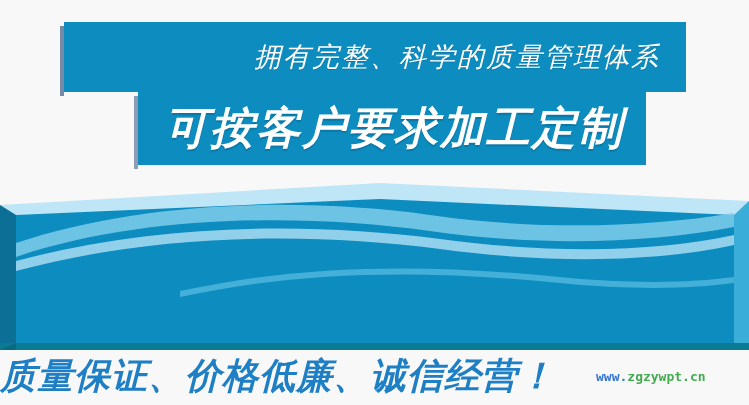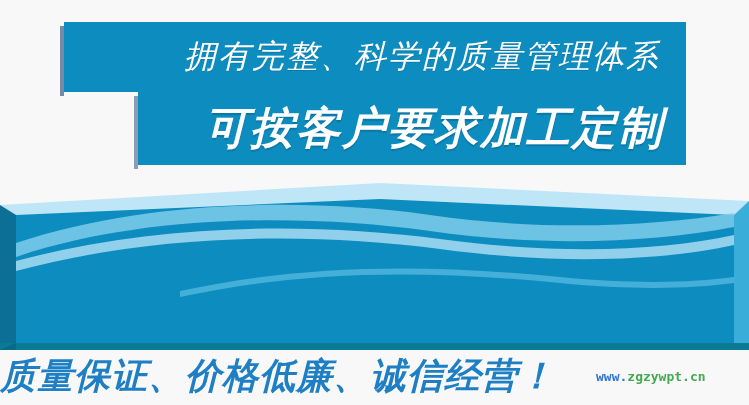--- a/index.html
+++ b/index.html
@@ -42,36 +42,36 @@
   #banner-top {
     left: 64px;
     top: 22px;
     width: 622px;
     height: 70px;
     padding-right: 26px;
   }
   #banner-bottom {
     left: 138px;
     top: 92px;
-    width: 548px;
+    width: 508px;
     height: 73px;
     padding-right: 22px;
   }
   #banner-bottom::after{ display:none; }
   #banner-bottom-shadow{
     position:absolute;
     left:134px;
     top:96px;
     width:4px;
     height:73px;
     background:#0b2f63;
     opacity:.45;
   }
   .banner-line1 {
-    font-size: 32px;
+    font-size: 27px;
     font-style: italic;
     font-weight: 400;
     letter-spacing: 2px;
     text-shadow: 0 1px 0 rgba(0,0,0,.12);
   }
   .banner-line2 {
     font-size: 44px;
     font-style: italic;
     font-weight: 700;
     letter-spacing: 2px;

